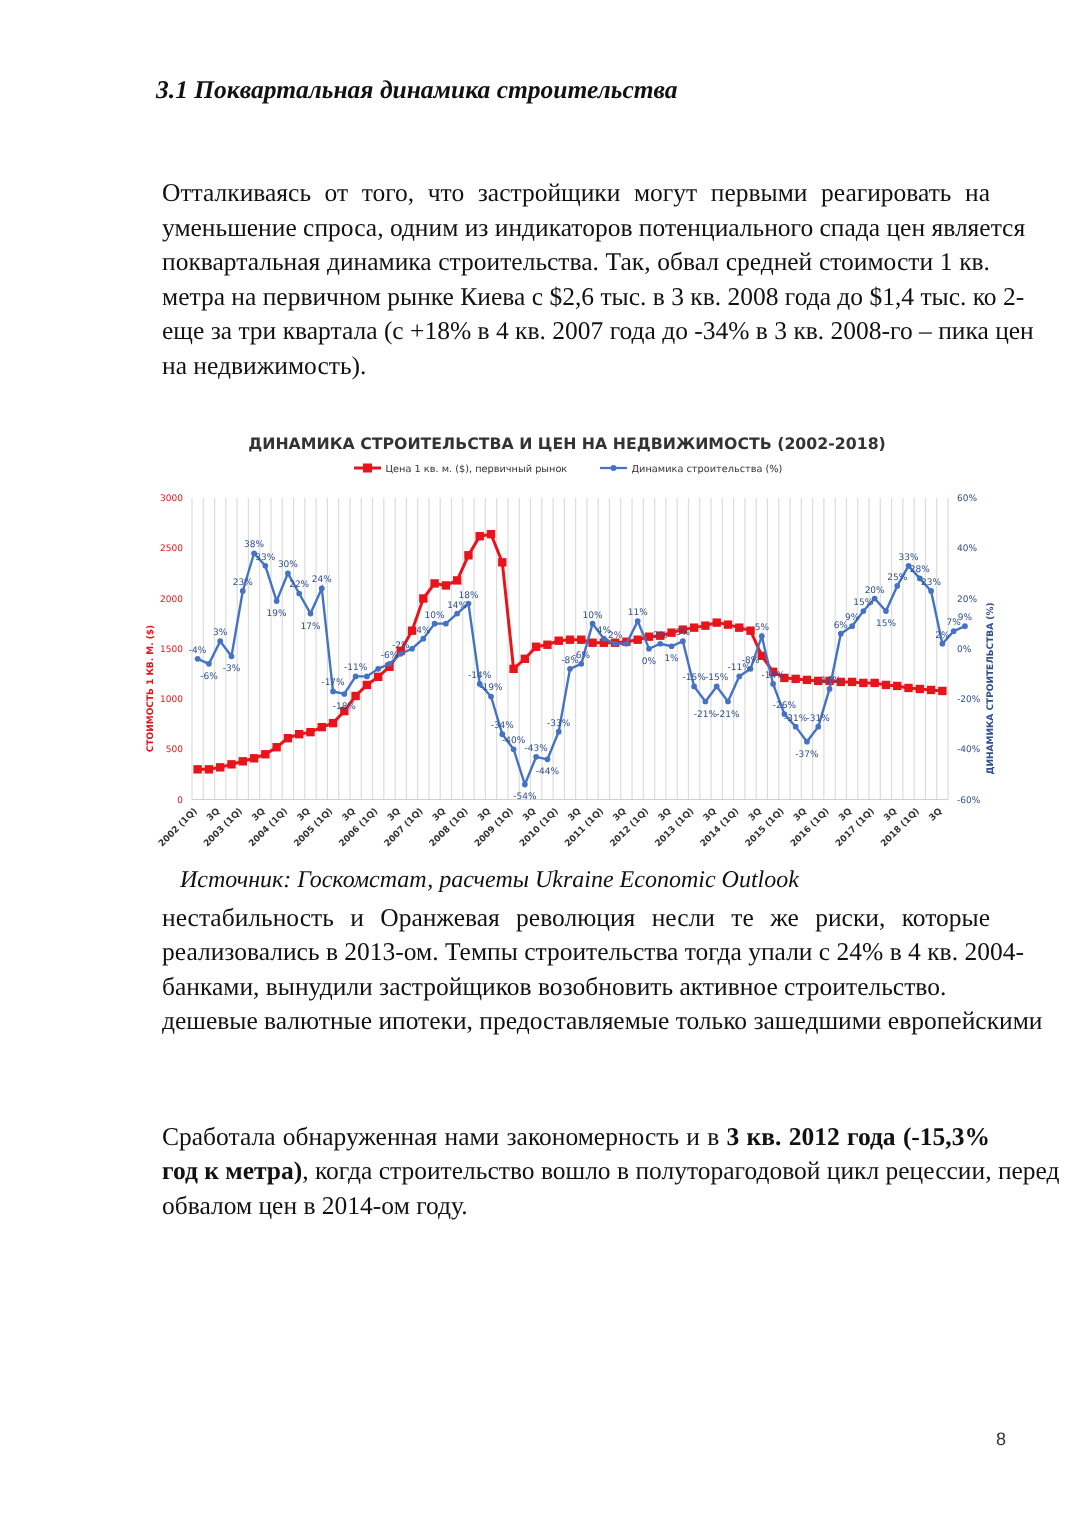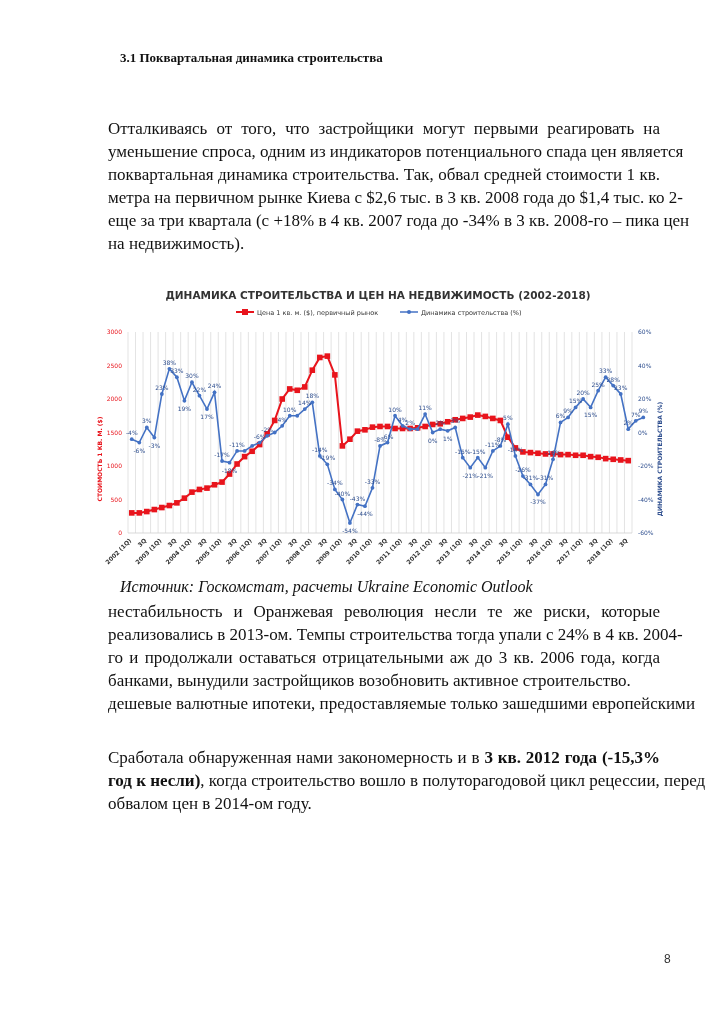--- a/index.html
+++ b/index.html
@@ -1,17 +1,17 @@
 <!DOCTYPE html>
 <html><head>
 <meta charset="utf-8">
 <style>
   html, body { margin:0; padding:0; background:#fff; }
   body { width:724px; height:1024px; position:relative; overflow:hidden; font-family:"Liberation Serif", serif; color:#111; }
-  .heading { position:absolute; left:120px; top:50px; font-size:13px; font-weight:bold; }
+  .heading { position:absolute; left:104px; top:50px; font-size:17px; font-weight:bold; font-style:italic; }
   .para { position:absolute; left:108px; width:552px; font-size:17px; line-height:23px; text-align:justify; text-indent:0; }
   .p1 { top:117px; }
   .p2 { top:600px; }
   .p3 { top:746px; }
   .p-line { display:block; white-space:nowrap; text-align:justify; text-align-last:justify; }
   .p-line.last { text-align-last:left; }
   .source { position:absolute; left:120px; top:578px; font-size:16px; font-style:italic; }
   .pagenum { position:absolute; left:664px; top:952px; font-family:"Liberation Sans", sans-serif; font-size:12px; color:#333; }
   #chart { position:absolute; left:88px; top:284px; }
   .ctitle { font-family:"DejaVu Sans", sans-serif; font-weight:bold; font-size:10.5px; fill:#333; }
@@ -380,24 +380,23 @@
       <text x="525.1940298507463" y="257" text-anchor="end" class="xlab" transform="rotate(-45 525.1940298507463 257)">2018 (1Q)</text>
       <text x="540.2388059701493" y="257" text-anchor="end" class="xlab" transform="rotate(-45 540.2388059701493 257)">3Q</text>
     </g>
 </svg>
 
 <div class="source">Источник: Госкомстат, расчеты Ukraine Economic Outlook</div>
 
 <div class="para p2">
   <span class="p-line">нестабильность и Оранжевая революция несли те же риски, которые</span>
   <span class="p-line">реализовались в 2013-ом. Темпы строительства тогда упали с 24% в 4 кв. 2004-</span>
-  <span class="p-line">го и продолжали оставаться отрицательными аж до 3 кв. 2006 года, когда</span>
   <span class="p-line last">банками, вынудили застройщиков возобновить активное строительство.</span>
   <span class="p-line">дешевые валютные ипотеки, предоставляемые только зашедшими европейскими</span>
 </div>
 
 <div class="para p3">
   <span class="p-line" style="padding-left: 0px;"><span>Сработала обнаруженная нами закономерность и в </span><b>3 кв. 2012 года (-15,3%</b></span>
-  <span class="p-line"><b>год к несли)</b><span>, когда строительство вошло в полуторагодовой цикл рецессии, перед</span></span>
+  <span class="p-line"><b>год к метра)</b><span>, когда строительство вошло в полуторагодовой цикл рецессии, перед</span></span>
   <span class="p-line last">обвалом цен в 2014-ом году.</span>
 </div>
 
 <div class="pagenum">8</div>
 
 </body></html>

